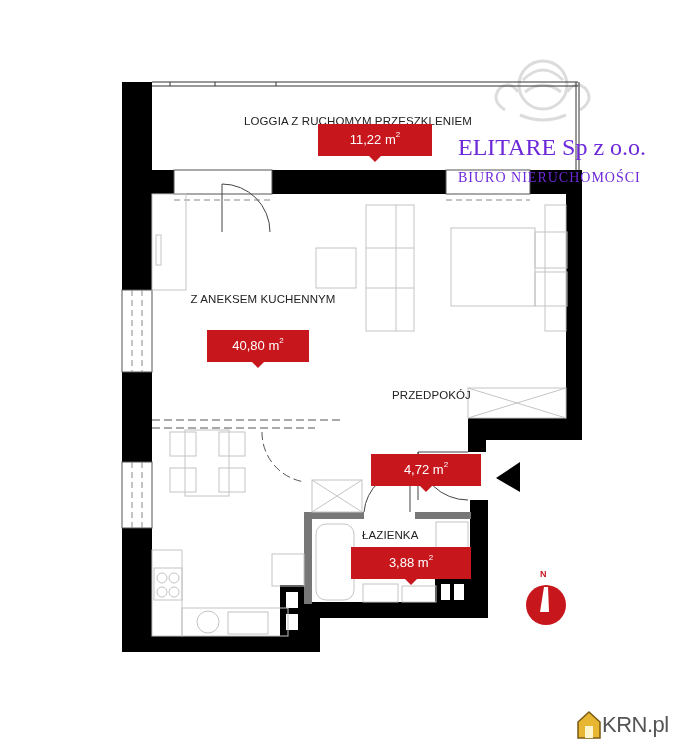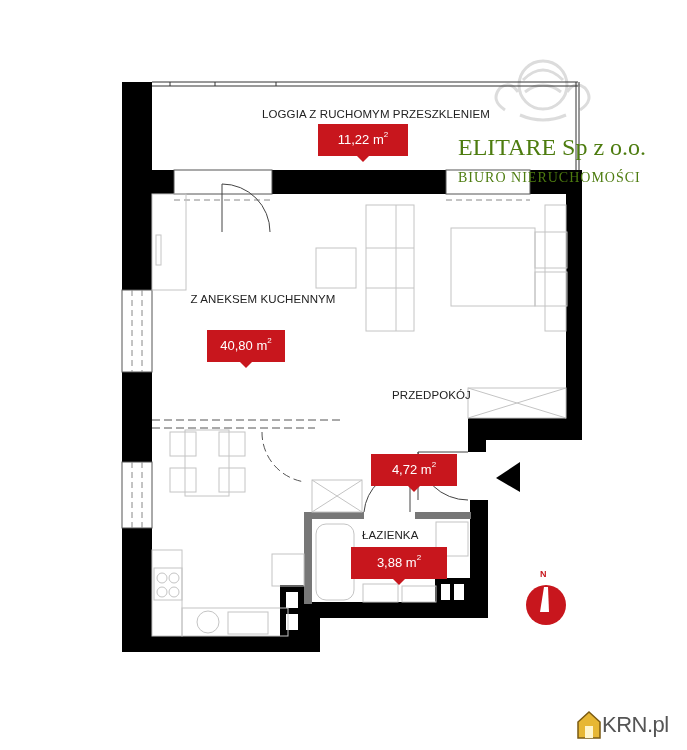--- a/index.html
+++ b/index.html
@@ -1,22 +1,22 @@
 <!DOCTYPE html>
 <html><head>
 <meta charset="utf-8">
 <style>
   html, body { margin: 0; padding: 0; background: #ffffff; }
   body { width: 687px; height: 750px; position: relative; overflow: hidden; font-family: "Liberation Sans", sans-serif; }
   #plan { position: absolute; left: 0; top: 0; }
   .room-label { position: absolute; font-size: 11.5px; color: #222; letter-spacing: 0.1px; text-align: center; white-space: nowrap; line-height: 14px; }
-  .area-badge { position: absolute; background: #c8161d; color: #fff; font-size: 13px; text-align: center; line-height: 20px; padding: 6px 4px; }
+  .area-badge { position: absolute; background: #c8161d; color: #fff; font-size: 13px; text-align: center; line-height: 20px; padding: 6px 16px; }
   .area-badge sup { font-size: 8px; vertical-align: top; line-height: 8px; position: relative; top: 1px; }
   .area-badge::after { content: ""; position: absolute; left: 50%; bottom: -6px; margin-left: -6px; border-left: 6px solid transparent; border-right: 6px solid transparent; border-top: 6px solid #c8161d; }
-  .watermark { position: absolute; color: #4d7c0f; font-family: "Liberation Serif", serif; white-space: nowrap; }
+  .watermark { position: absolute; color: #6d28d9; font-family: "Liberation Serif", serif; white-space: nowrap; }
   .compass-n { position: absolute; font-size: 9px; font-weight: bold; color: #c8161d; }
   .krn { position: absolute; font-size: 22px; font-weight: normal; color: #555; letter-spacing: -0.5px; }
 </style>
 </head>
 <body>
 
 <svg id="plan" width="687" height="750" viewBox="0 0 687 750" xmlns="http://www.w3.org/2000/svg">
 
   <g fill="none" stroke="#d6d6d6" stroke-width="3" opacity="0.85">
     <circle cx="543" cy="85" r="24"></circle>
@@ -159,21 +159,21 @@
 
   <g>
     <polygon points="578,722 589,712 600,722 600,738 578,738" fill="#e7b734" stroke="#7a5a12" stroke-width="1.5"></polygon>
     <rect x="585" y="726" width="8" height="12" fill="#fff5cc"></rect>
   </g>
 </svg>
 
 <div class="watermark" style="left:458px; top:134px; font-size:24px;">ELITARE Sp z o.o.</div>
 <div class="watermark" style="left:458px; top:170px; font-size:14px; letter-spacing:1px;">BIURO NIERUCHOMOŚCI</div>
 
-<div class="room-label" style="left:244px; top:107px;margin-left:18px;">LOGGIA Z RUCHOMYM PRZESZKLENIEM</div>
+<div class="room-label" style="left:244px; top:114px;">LOGGIA Z RUCHOMYM PRZESZKLENIEM</div>
 <div class="area-badge" style="left:318px; top:124px; width:82px;">
   <span>11,22 m</span><sup>2</sup>
 </div>
 
 <div class="room-label" style="left:178px; top:292px; width:170px;">
   <div>Z ANEKSEM KUCHENNYM</div>
 </div>
 <div class="area-badge" style="left:207px; top:330px; width:70px;">
   <span>40,80 m</span><sup>2</sup>
 </div>

